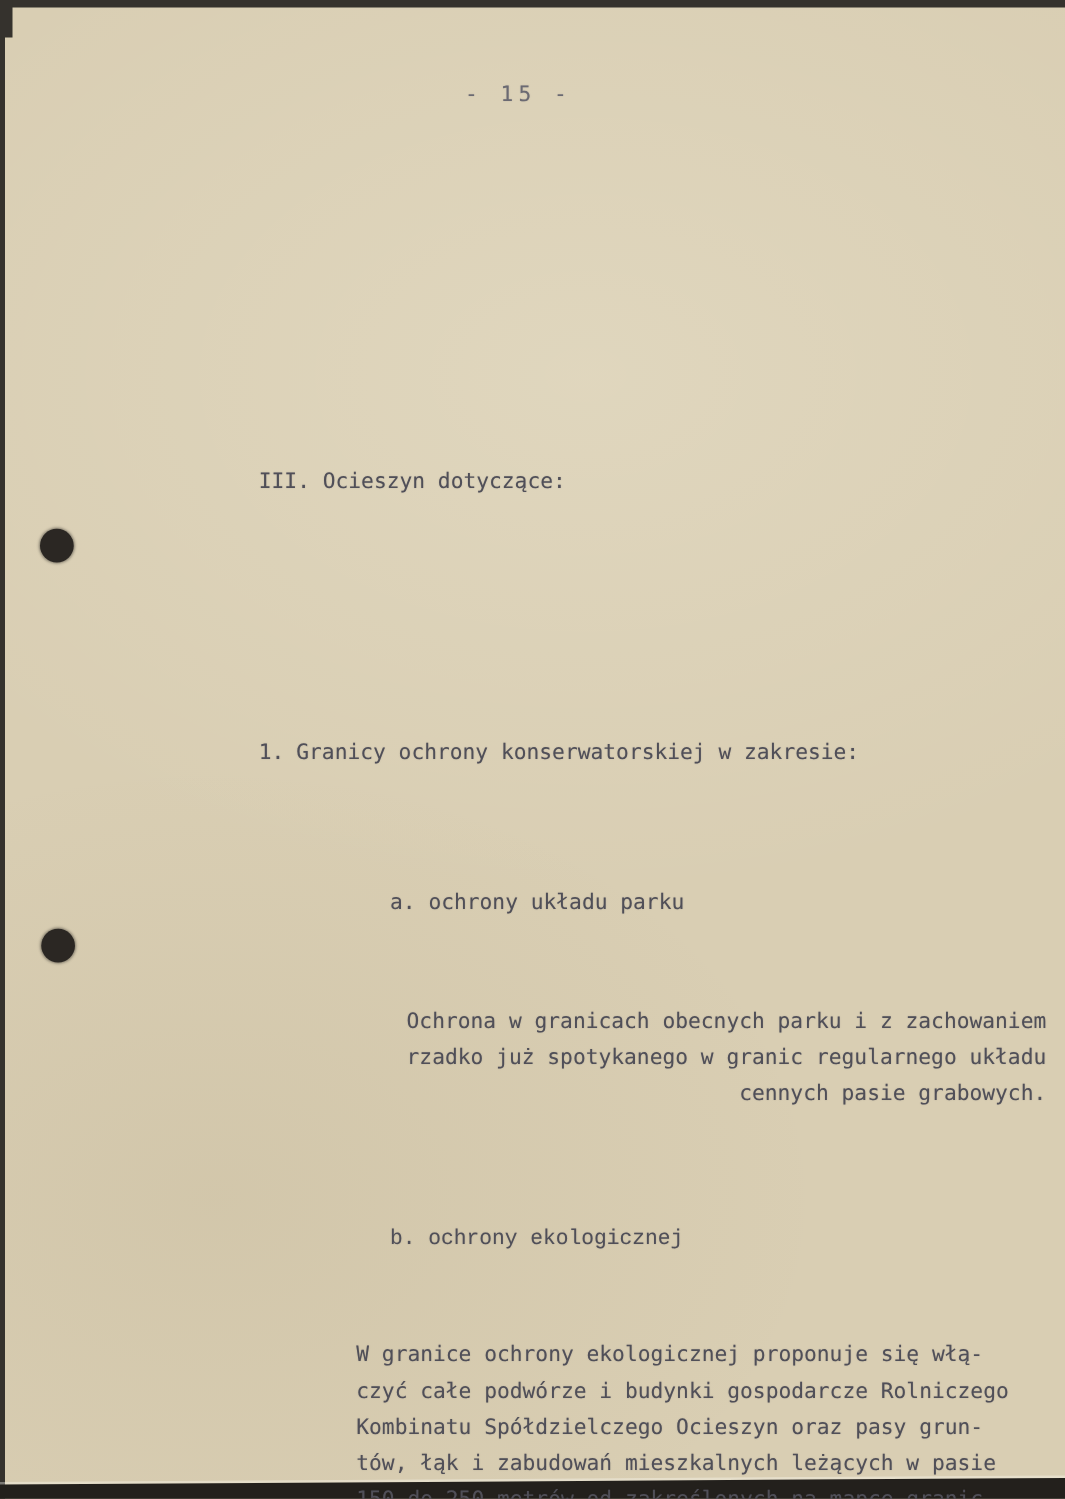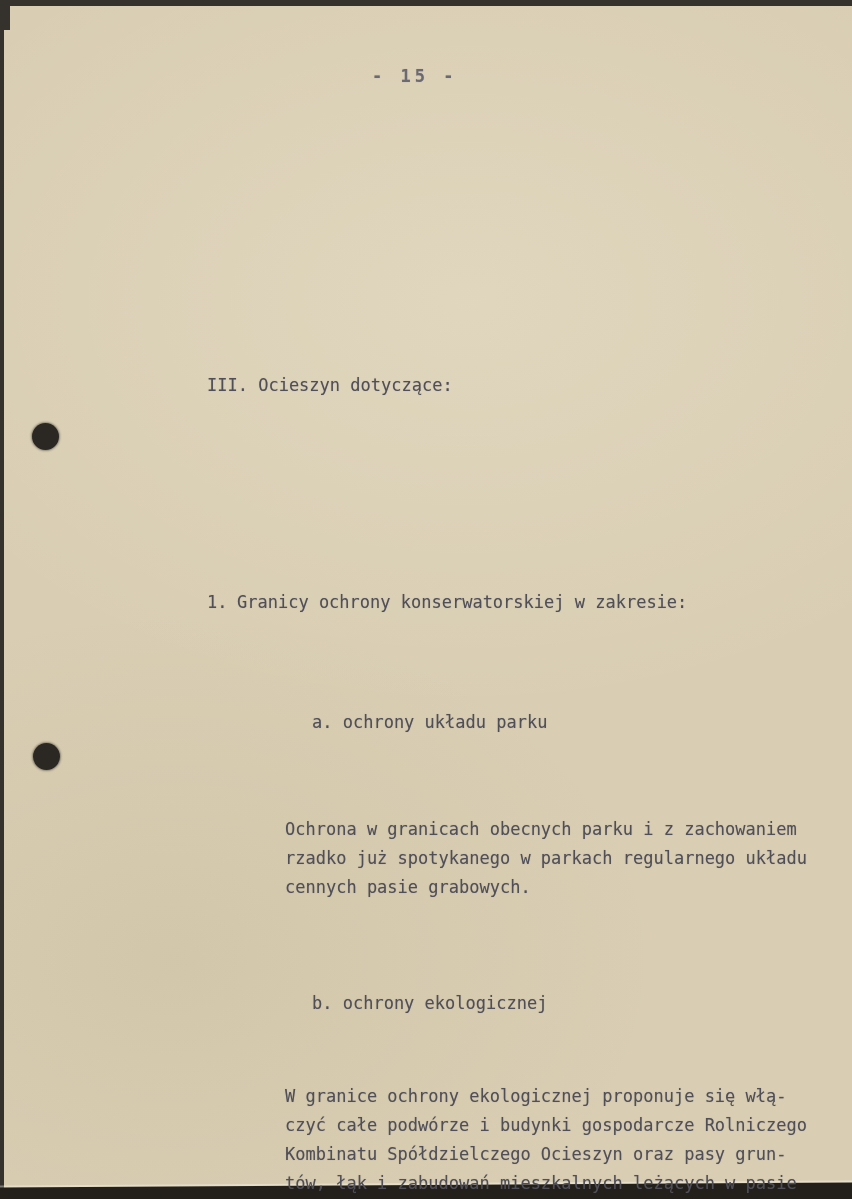--- a/index.html
+++ b/index.html
@@ -30,38 +30,37 @@
     background:var(--hole,#2b2723);
     box-shadow:0 0 2px 1px rgba(43,39,35,0.45);
   }
   .hole-1{left:32px;top:423px;}
   .hole-2{left:33px;top:743px;}
   .page-number{
     position:absolute;left:372px;top:66px;
     font-size:17px;letter-spacing:4px;
     color:var(--ink-light,#6b6a72);
     text-shadow:0 0 1px rgba(107,106,114,0.4);
-    font-weight:bold;
   }
   .doc{
     position:absolute;left:207px;top:284px;width:630px;
     font-size:17px;line-height:29px;
     color:var(--ink,#504f58);
     text-shadow:0 0 1px rgba(80,79,88,0.35);
     white-space:pre;
   }
   .tline{height:29px;}
   .section-row{display:flex;}
   .section-number{width:30px;flex:0 0 30px;}
   .m-sec1{margin-top:14px;}
   .sub-title{margin-left:105px;}
   .para{margin-left:78px;}
   .m-suba{margin-top:4px;}
-  .m-paraa{margin-top:20px;}
-  .m-subb{margin-top:0;}
+  .m-paraa{margin-top:8px;text-align:right;}
+  .m-subb{margin-top:0;font-family:Liberation Mono, monospace;}
   .m-parab{margin-top:6px;}
 </style>
 </head>
 <body>
 
 <div class="scan">
 
   <div class="edge-top"></div>
   <div class="edge-left"></div>
   <div class="edge-corner"></div>
@@ -77,21 +76,21 @@
     <div class="heading">III. Ocieszyn dotyczące:</div>
 
     
     <div class="section">
       <div class="section-row m-sec1">
         <span class="section-number">1.</span>
         <span class="section-title-lines"><div class="tline">Granicy ochrony konserwatorskiej w zakresie:</div></span>
       </div>
 
       <div class="sub-title m-suba">a. ochrony układu parku</div>
-      <div class="para m-paraa"><div class="tline">Ochrona w granicach obecnych parku i z zachowaniem</div><div class="tline">rzadko już spotykanego w parkach regularnego układu</div><div class="tline">cennych pasie grabowych.</div></div>
+      <div class="para m-paraa"><div class="tline">Ochrona w granicach obecnych parku i z zachowaniem</div><div class="tline">rzadko już spotykanego w granic regularnego układu</div><div class="tline">cennych pasie grabowych.</div></div>
 
       <div class="sub-title m-subb">b. ochrony ekologicznej</div>
       <div class="para m-parab"><div class="tline">W granice ochrony ekologicznej proponuje się włą-</div><div class="tline">czyć całe podwórze i budynki gospodarcze Rolniczego</div><div class="tline">Kombinatu Spółdzielczego Ocieszyn oraz pasy grun-</div><div class="tline">tów, łąk i zabudowań mieszkalnych leżących w pasie</div><div class="tline">150 do 250 metrów od zakreślonych na mapce granic</div></div>
 
       
       
     </div>
 
     
     

